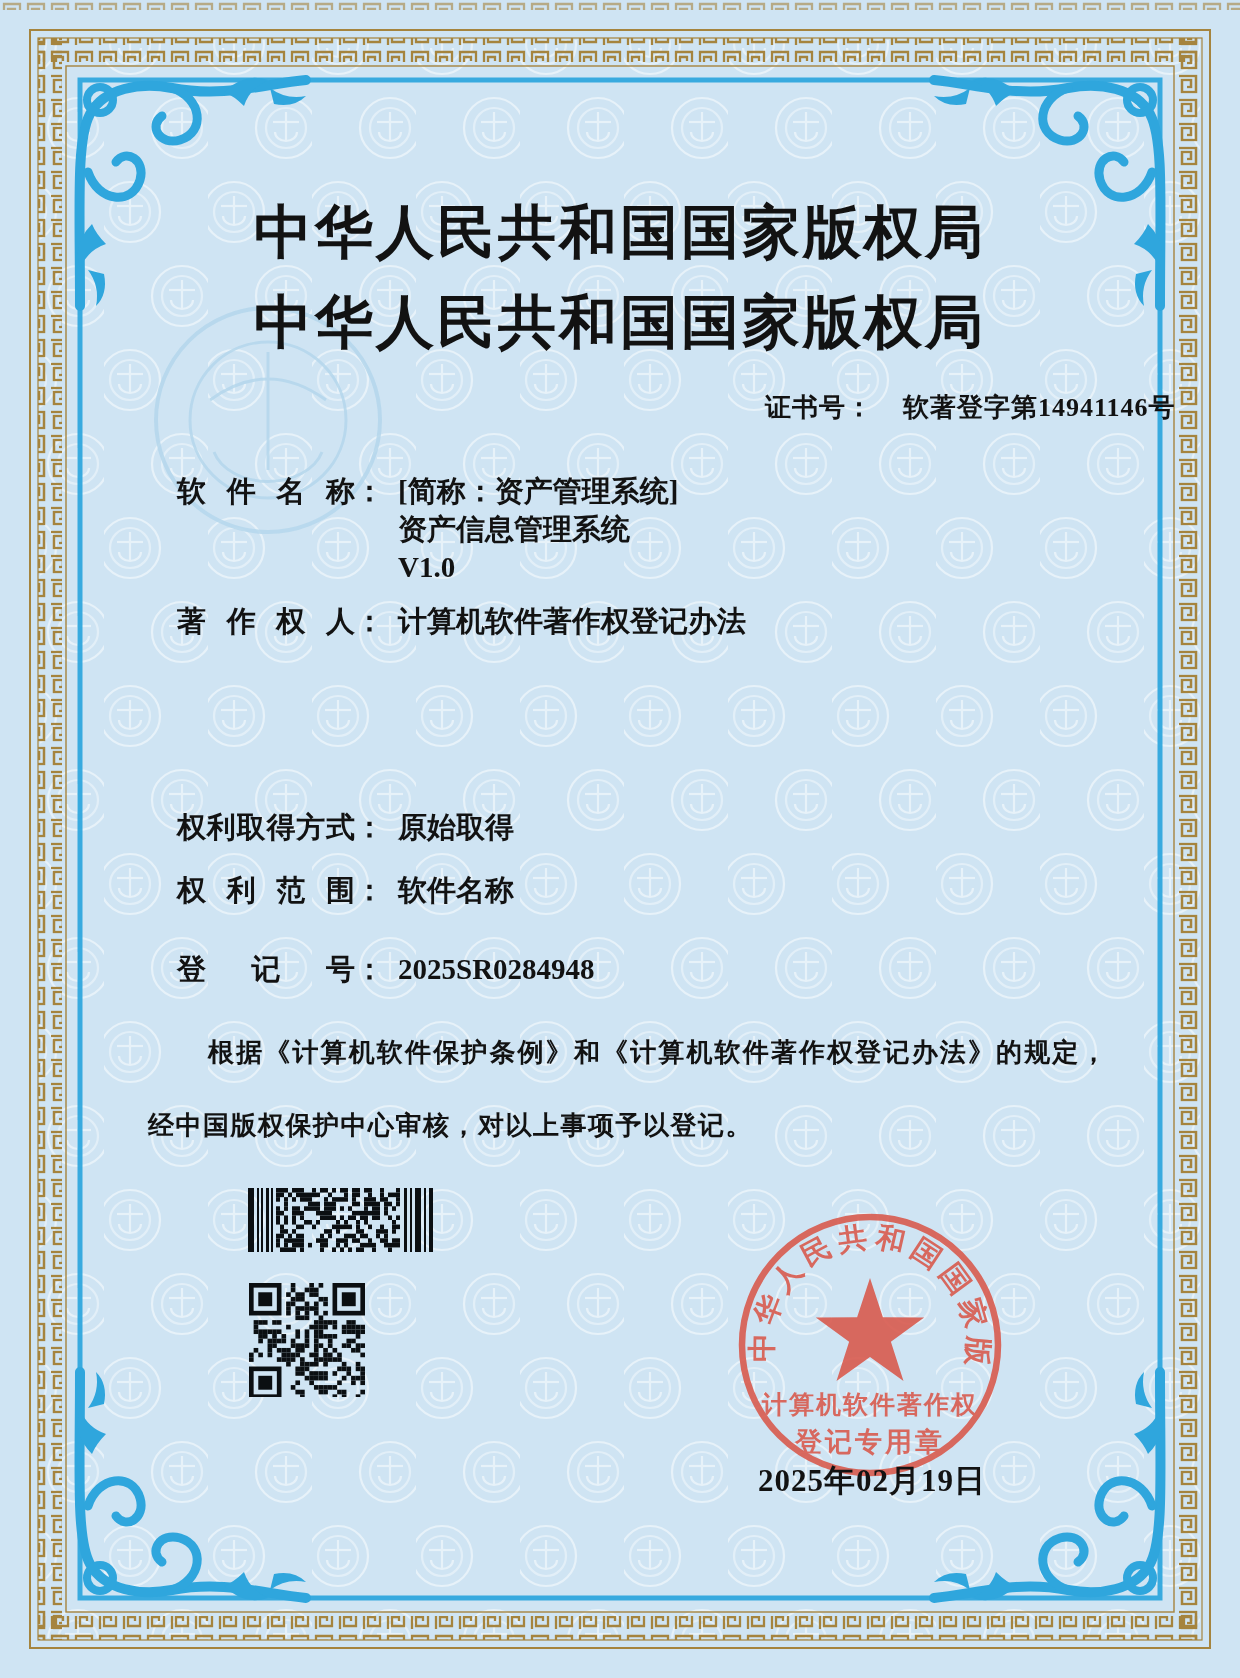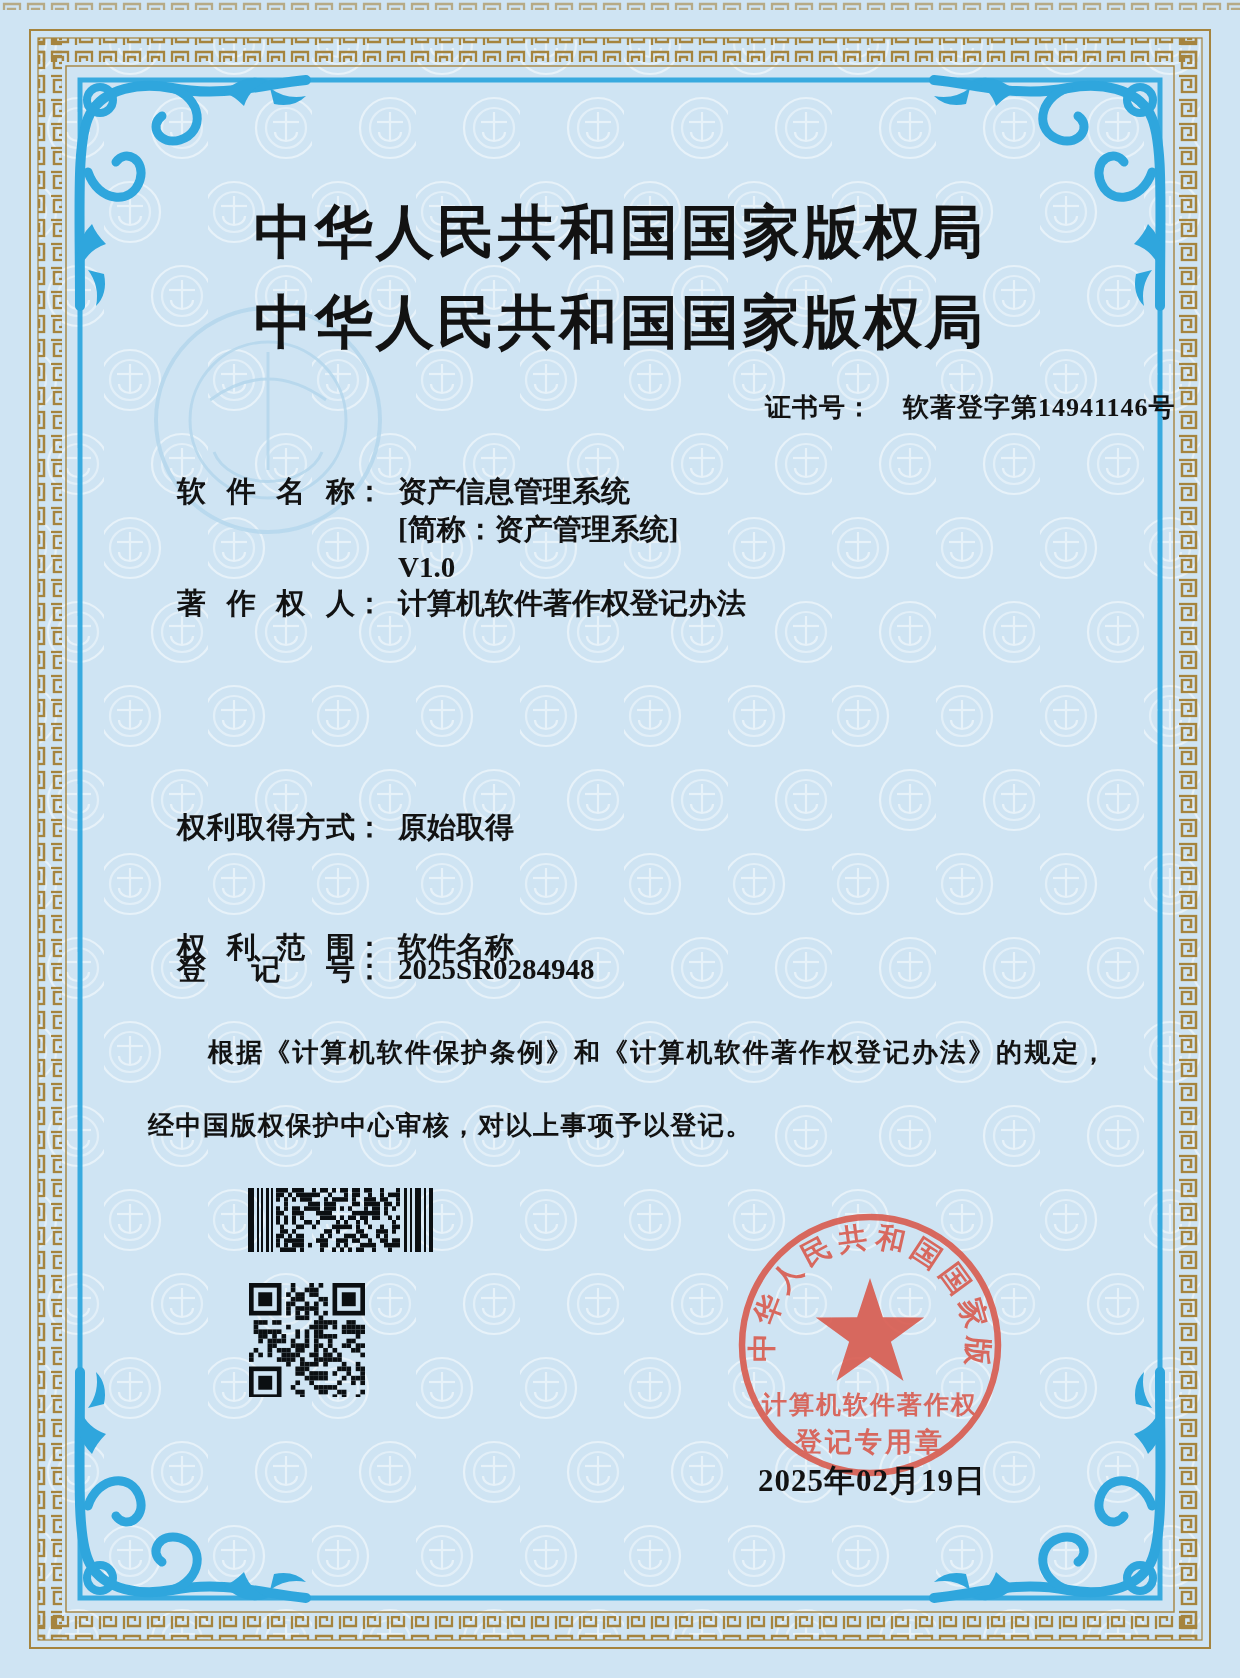--- a/index.html
+++ b/index.html
@@ -115,39 +115,39 @@
   <div class="abs title t2">中华人民共和国国家版权局</div>
 
   <div class="abs certno">
     <span>证书号：</span><span class="v">软著登字第14941146号</span>
   </div>
 
   <div class="row" style="top:472px">
     <span class="lab">软件名称</span>
       <span class="colon">：</span>
     <div class="val">
+      <span class="ln">[简称：资产管理系统]</span>
       <span class="ln">资产信息管理系统</span>
-      <span class="ln">[简称：资产管理系统]</span>
       <span class="ln">V1.0</span>
     </div>
   </div>
 
-  <div class="row" style="top:584px">
+  <div class="row" style="top:602px">
     <span class="lab">著作权人</span>
       <span class="colon">：</span>
     <div class="val">计算机软件著作权登记办法</div>
   </div>
 
   <div class="row" style="top:808px">
     <span class="lab">权利取得方式</span>
       <span class="colon">：</span>
     <div class="val">原始取得</div>
   </div>
 
-  <div class="row" style="top:928px">
+  <div class="row" style="top:871px">
     <span class="lab">权利范围</span>
       <span class="colon">：</span>
     <div class="val">软件名称</div>
   </div>
 
   <div class="row" style="top:950px">
     <span class="lab">登记号</span>
       <span class="colon">：</span>
     <div class="val">2025SR0284948</div>
   </div>

